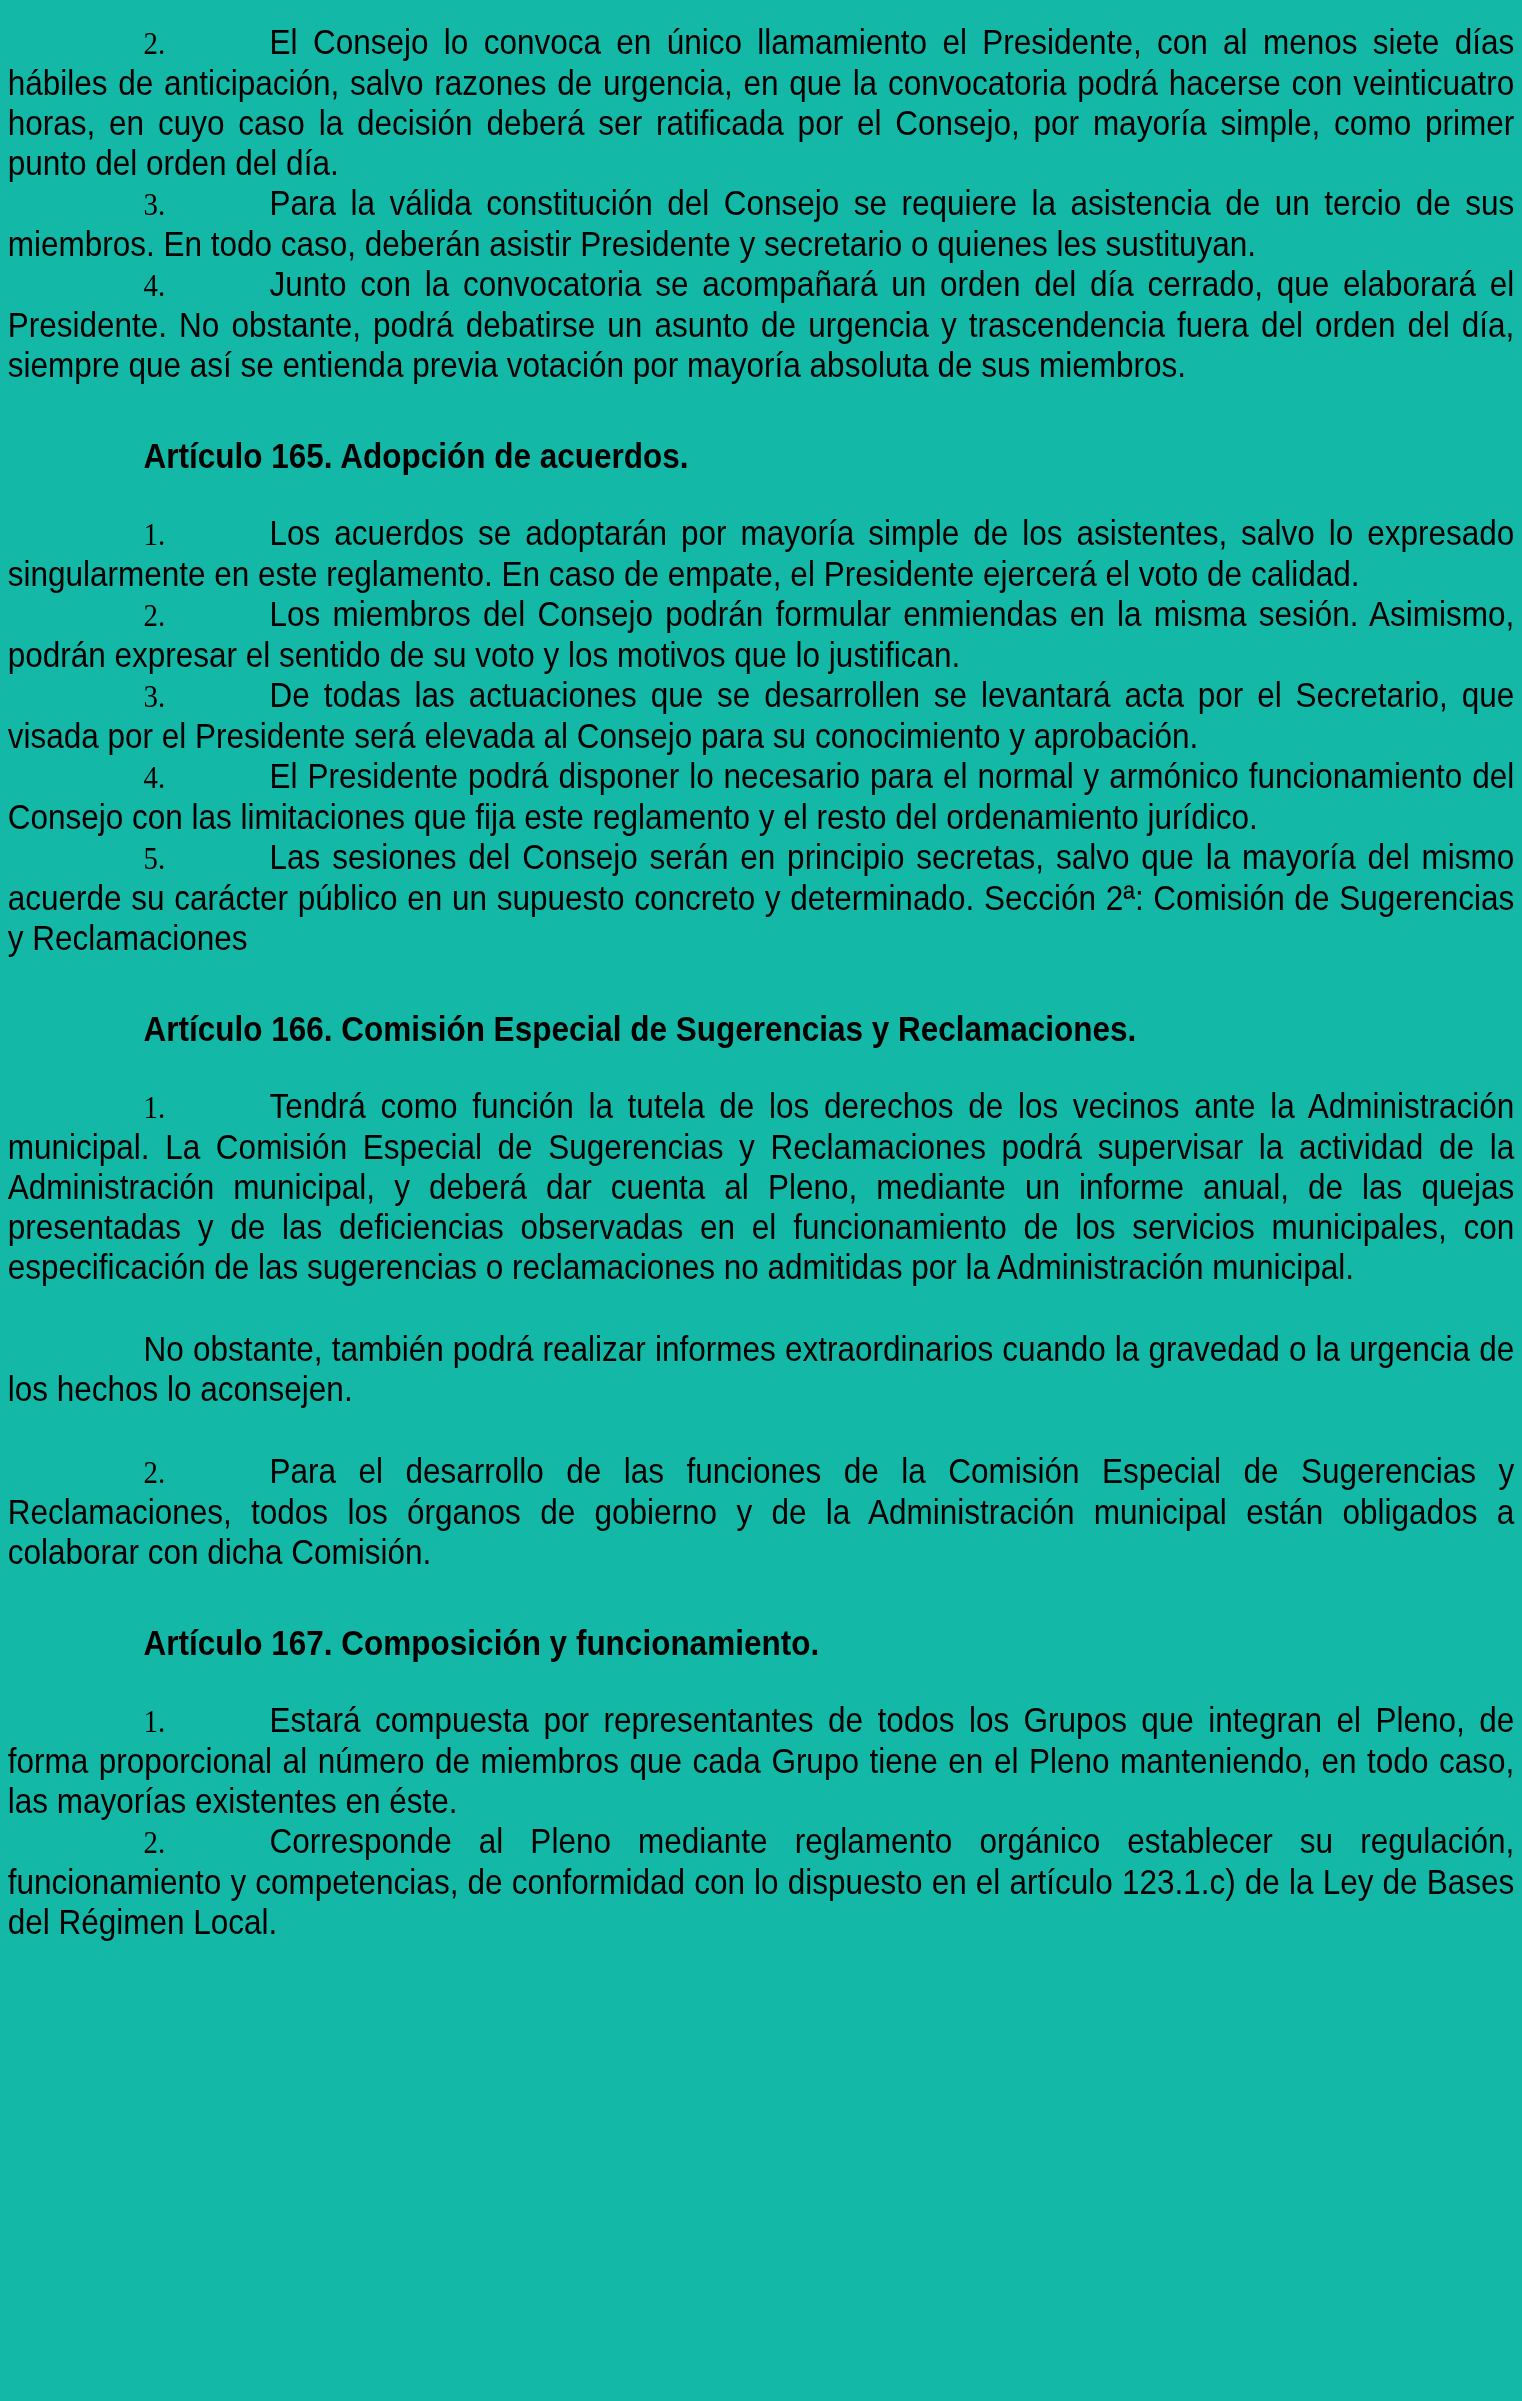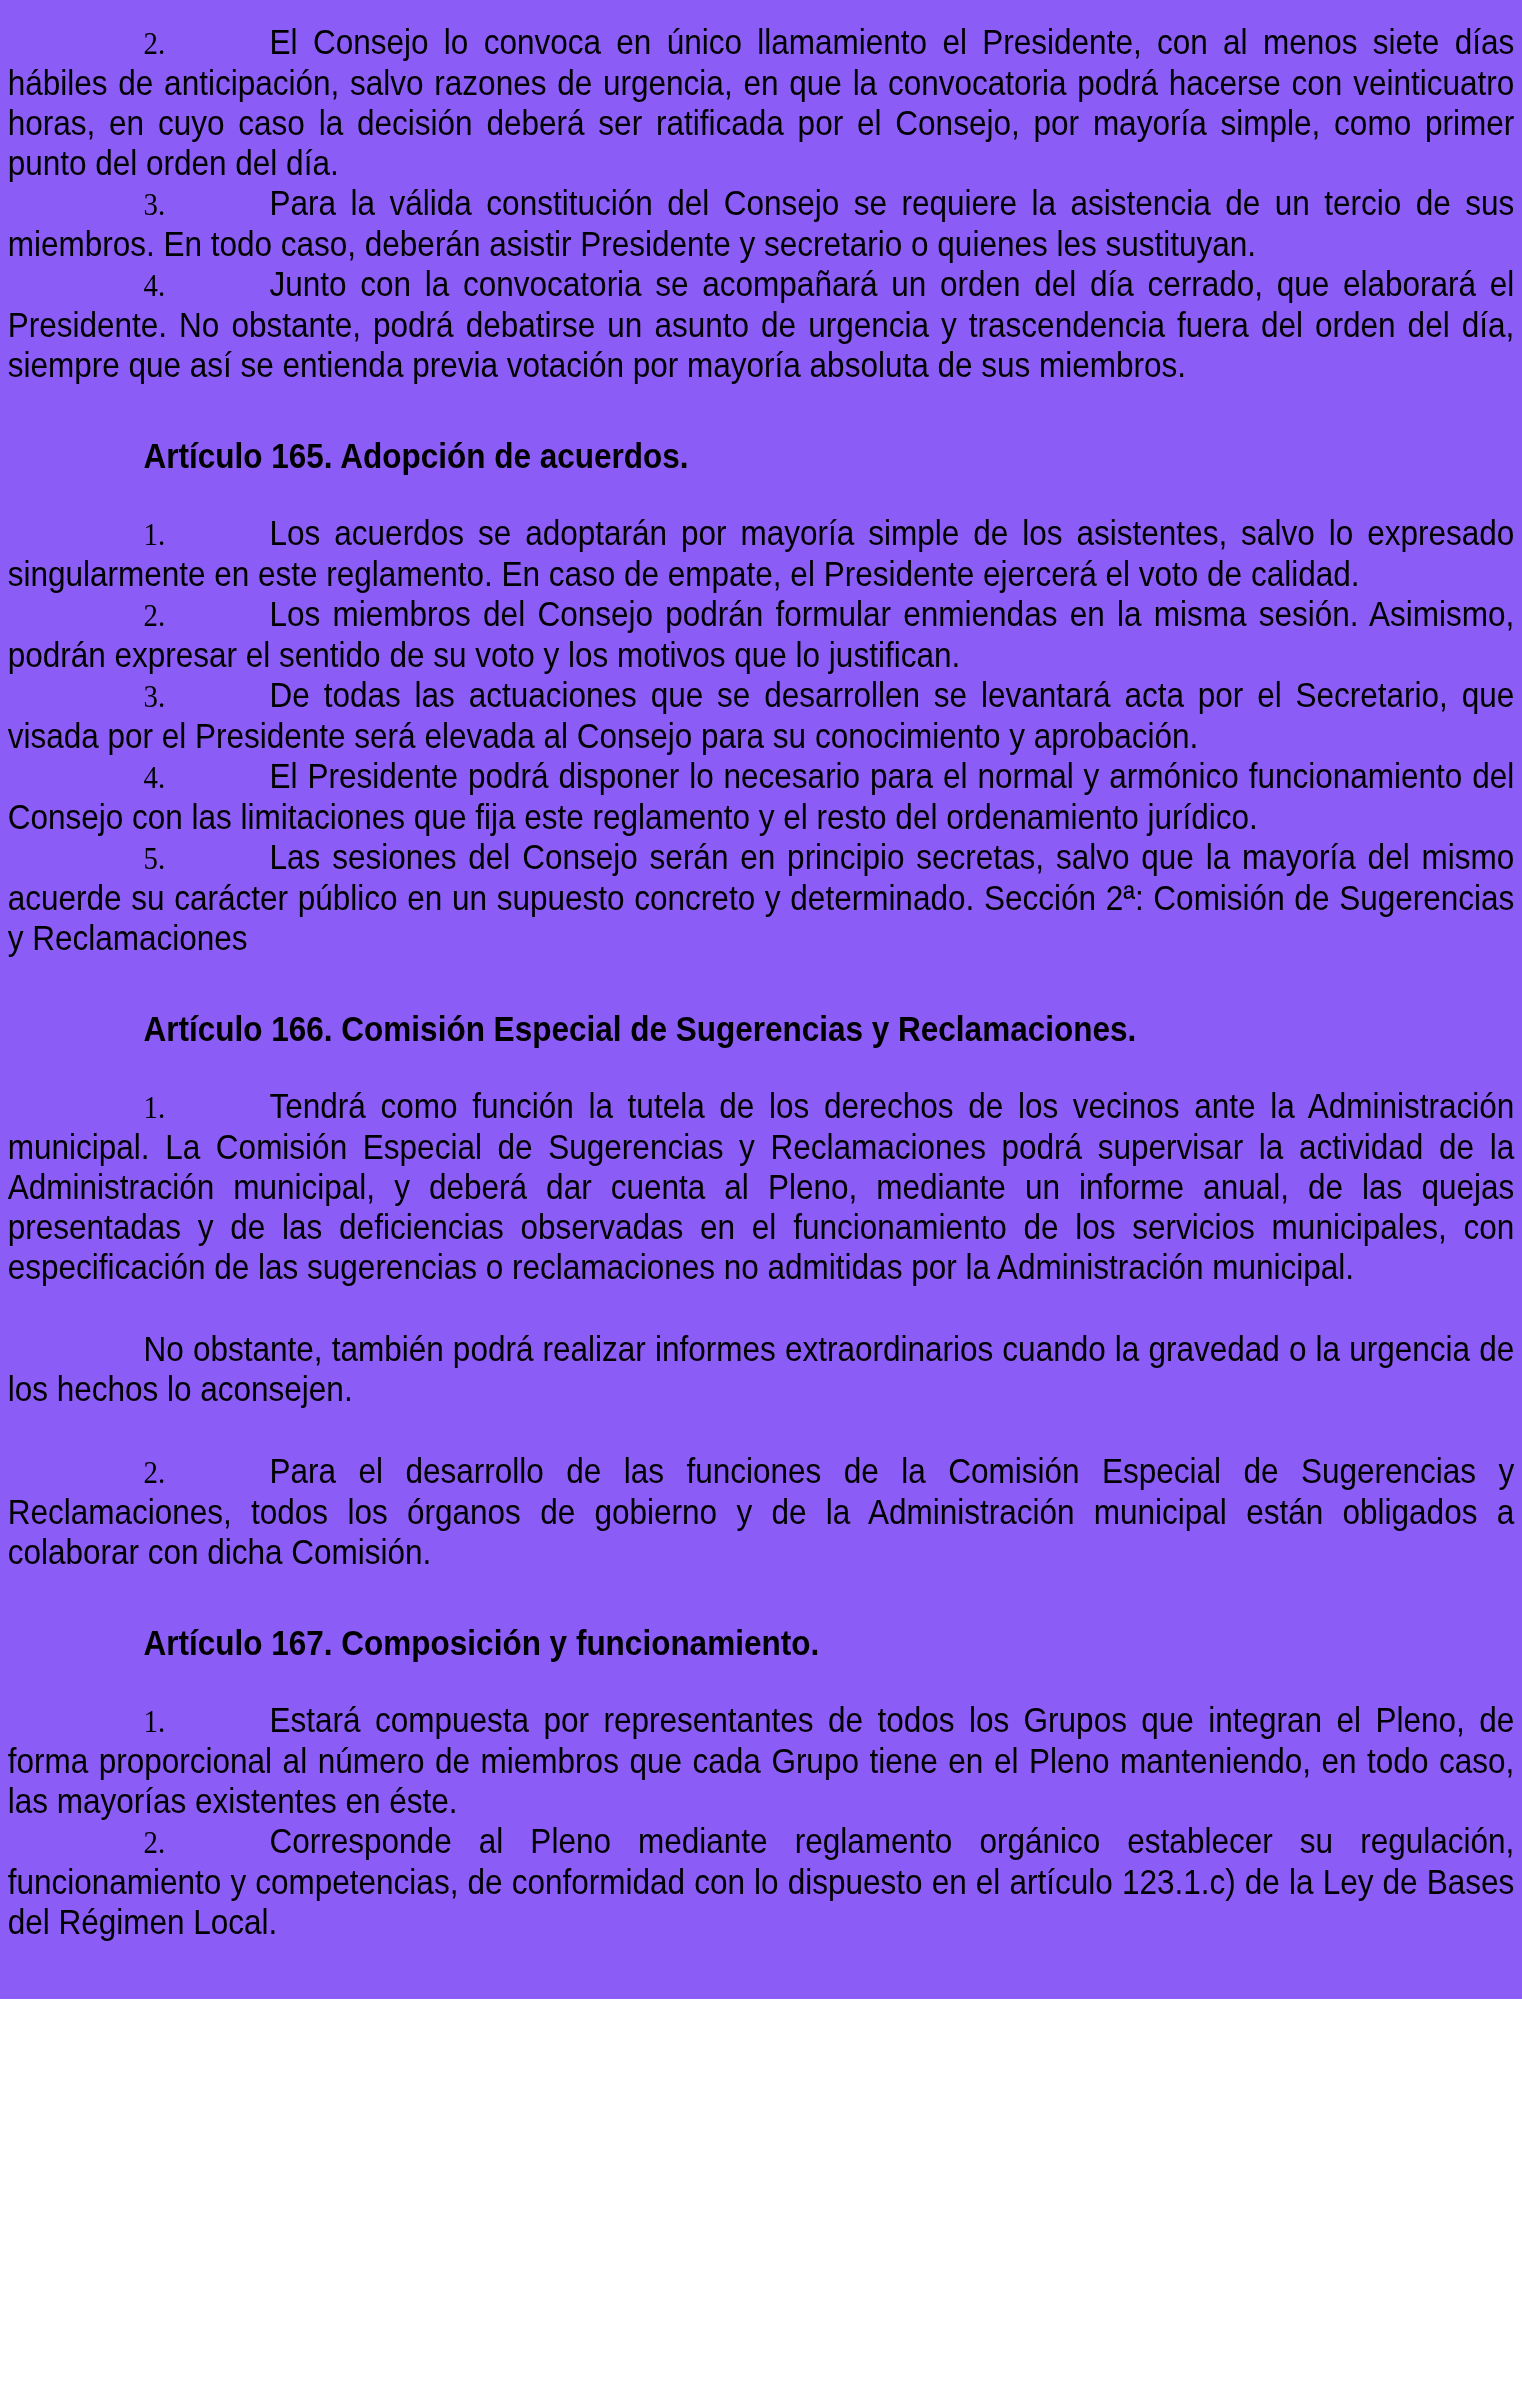--- a/index.html
+++ b/index.html
@@ -1,20 +1,20 @@
 <!DOCTYPE html>
 <html style="font-size:13.5px"><head>
 <meta charset="utf-8">
 <style>
   html, body { margin: 0; padding: 0; background: #ffffff; }
   .page {
     position: relative;
     width: 1522px;
-    height: 1999px;
-    background: #8b5cf6;
+    height: 2401px;
+    background: #14b8a6;
     overflow: hidden;
   }
   
   .doc {
     box-sizing: border-box;
     width: 1691px;
     transform: scaleX(0.9);
     transform-origin: 0 0;
     padding: 22px 8.5px 0 8.5px;
     font-family: "Liberation Sans", sans-serif;

